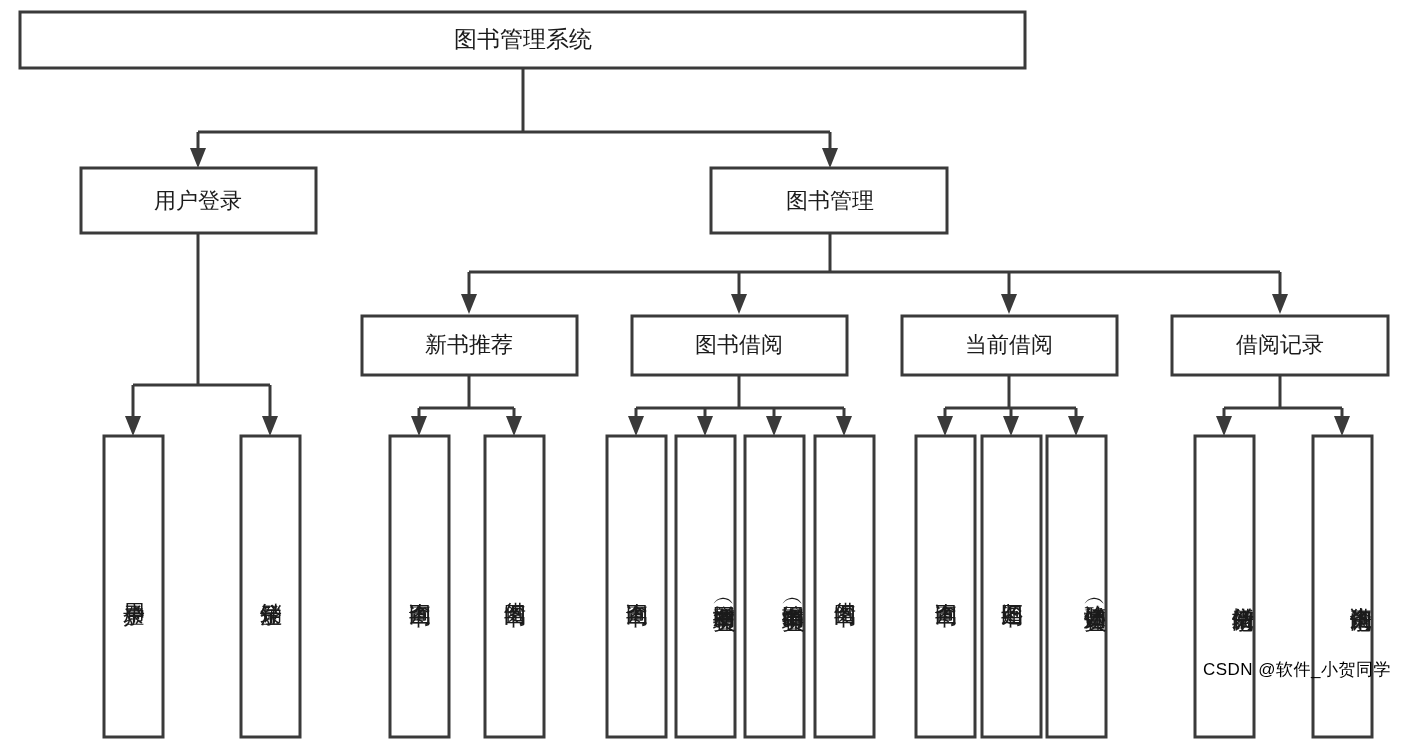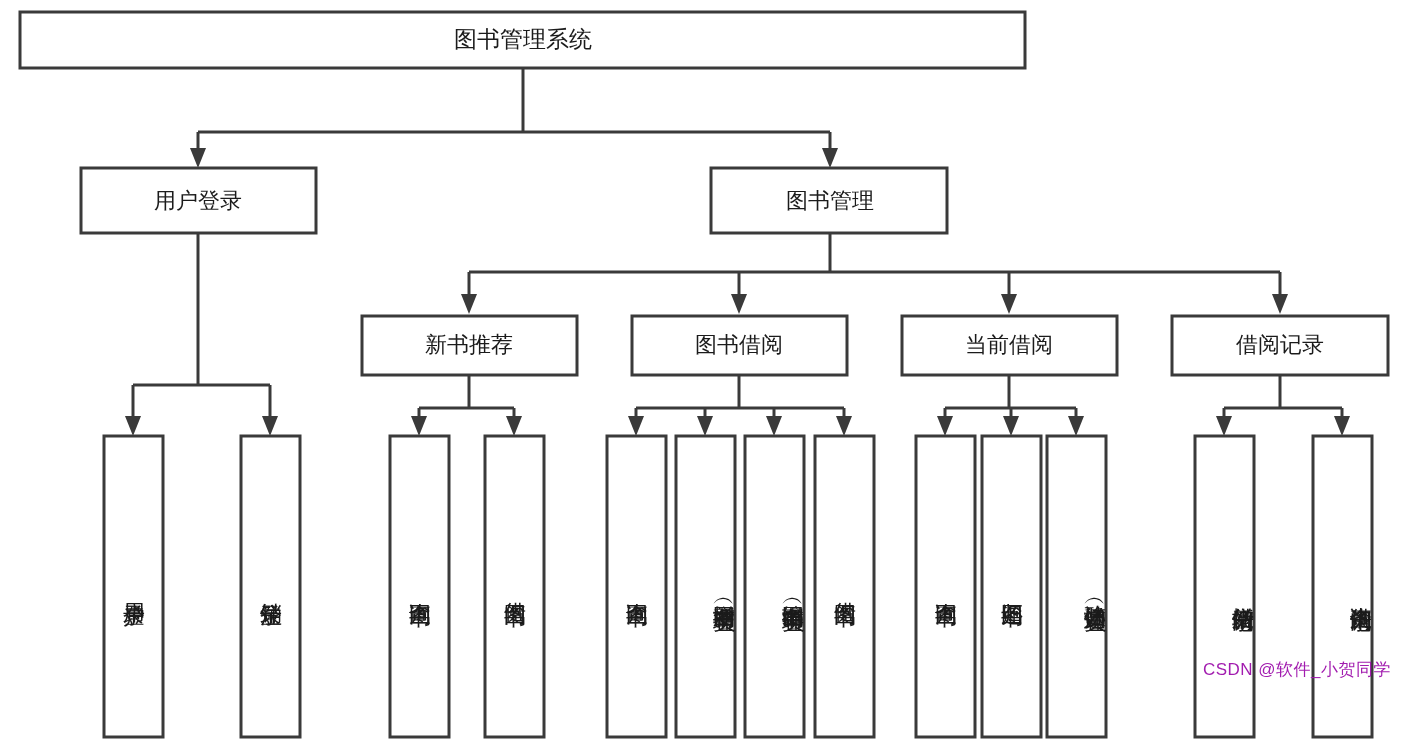--- a/index.html
+++ b/index.html
@@ -27,21 +27,21 @@
     letter-spacing:1px;
     white-space:nowrap;
     pointer-events:none;
   }
   .watermark{
     position:absolute;
     right:14px;
     bottom:6px;
     font-family:"Liberation Sans","DejaVu Sans",sans-serif;
     font-size:17px;
-    color:#a21caf;
+    color:#000000;
     letter-spacing:.5px;
     white-space:nowrap;
   }
 </style>
 </head>
 <body>
 
 <div id="diagram-root">
 
   <svg class="diagram" viewBox="0 0 1405 747">

